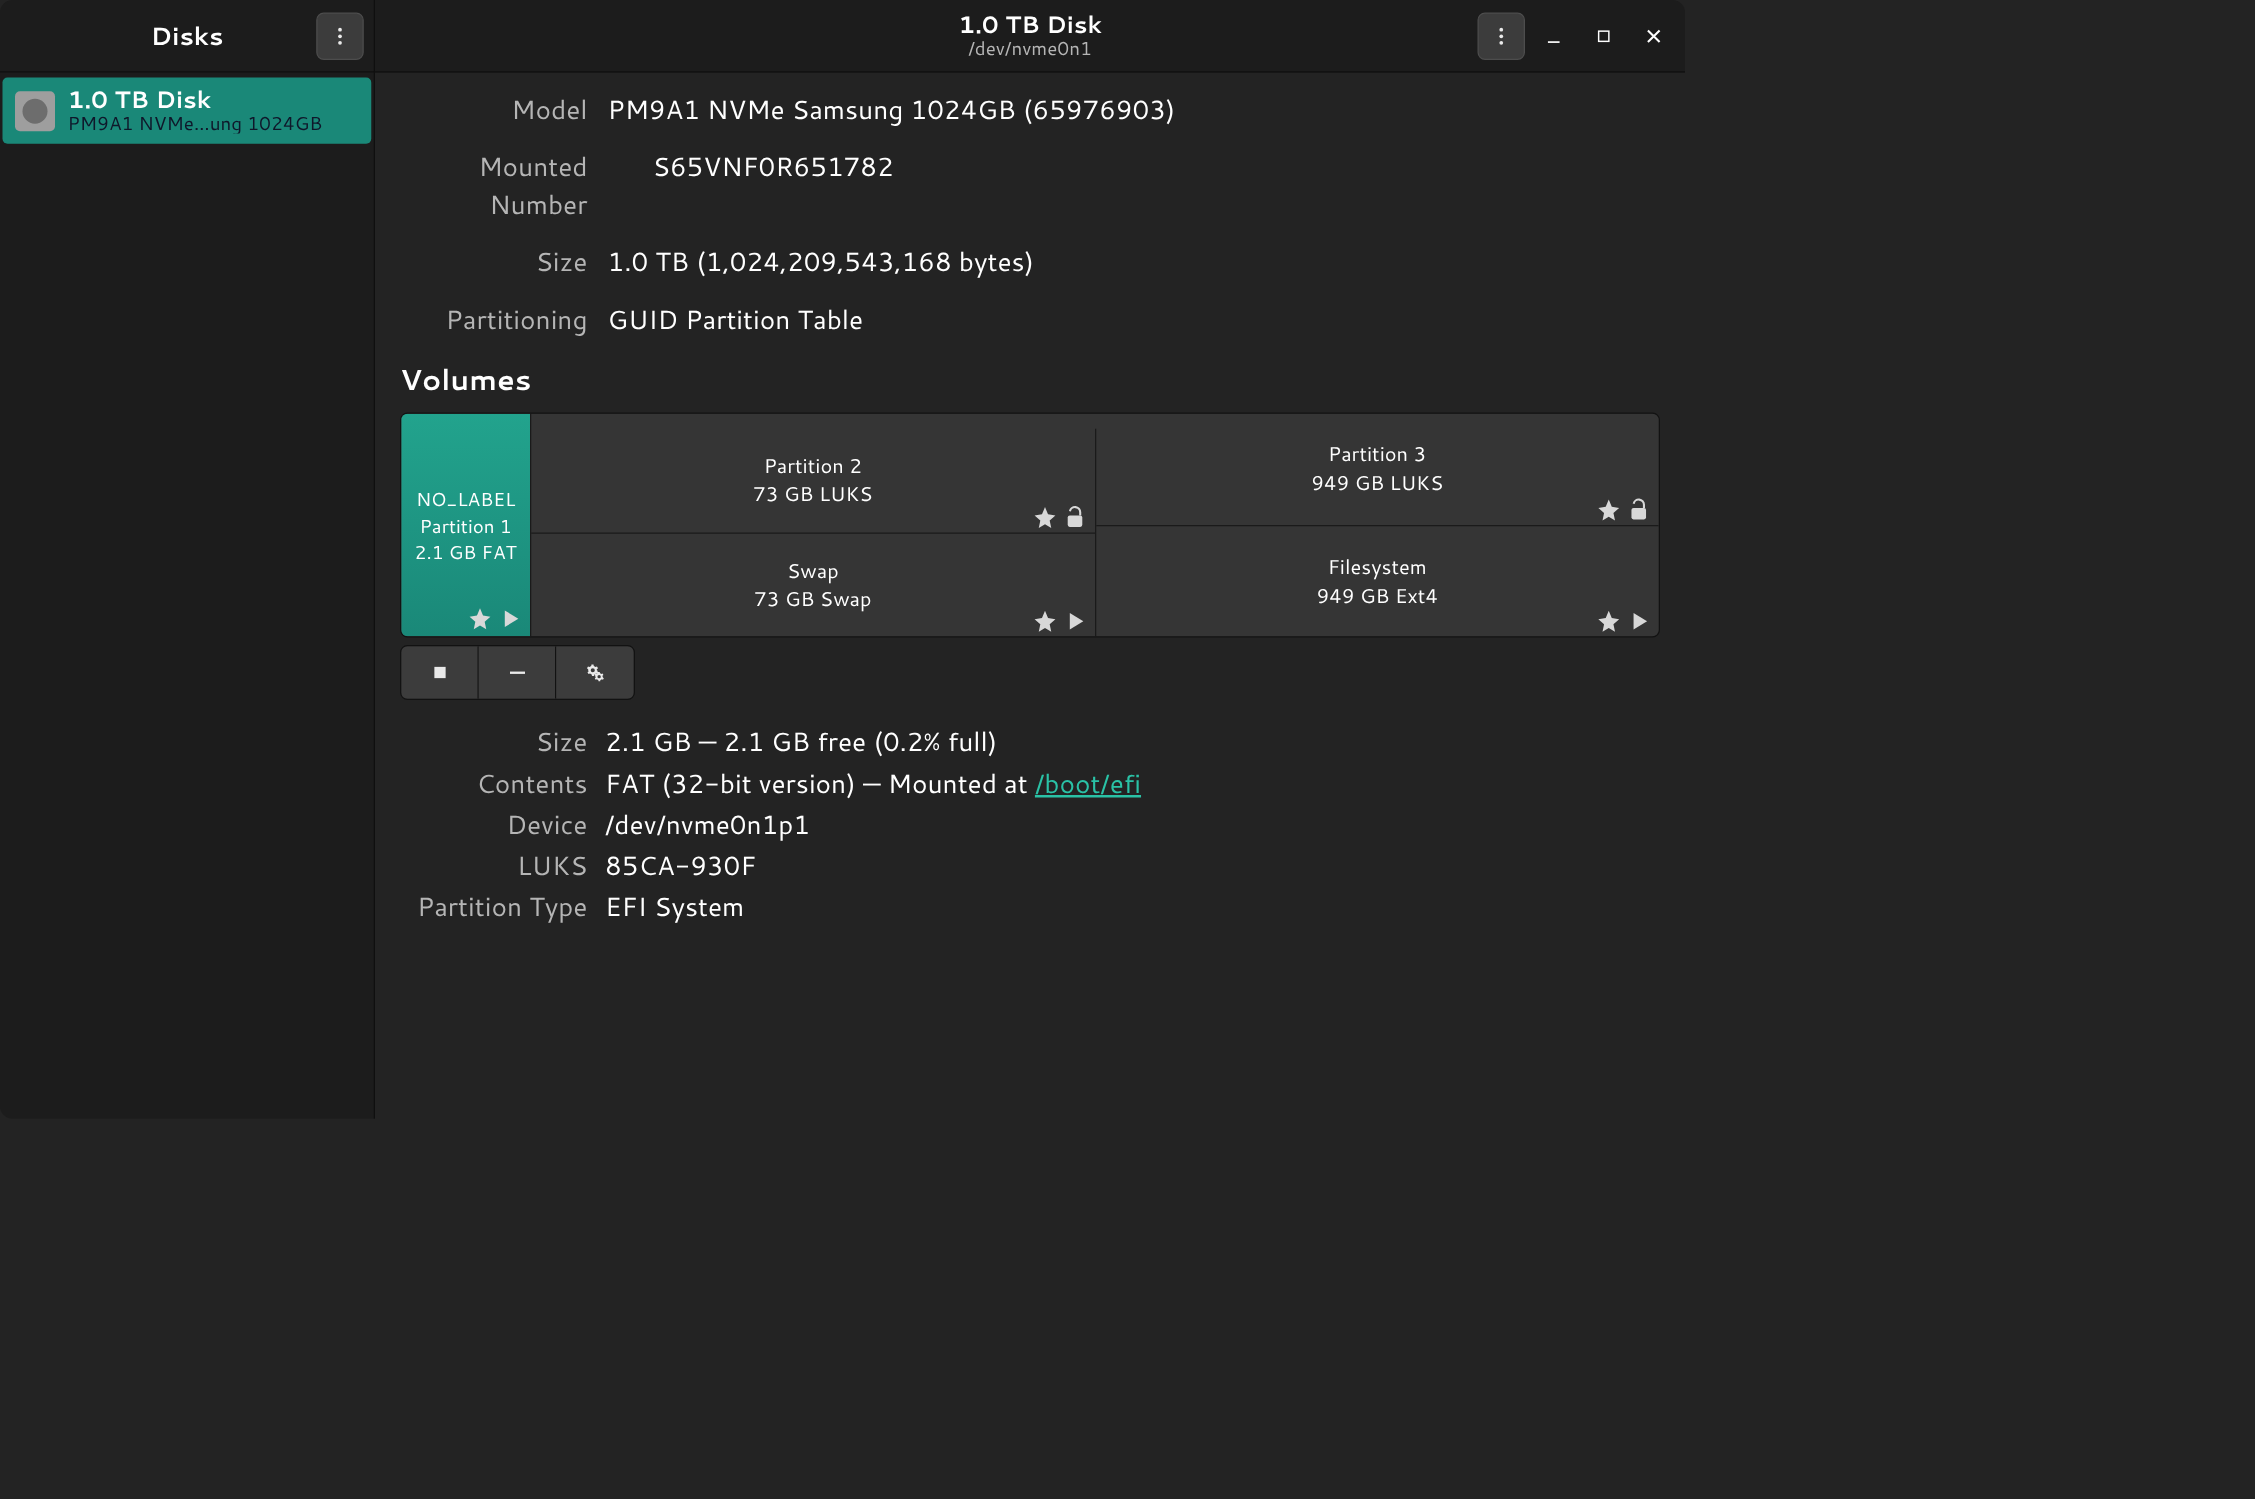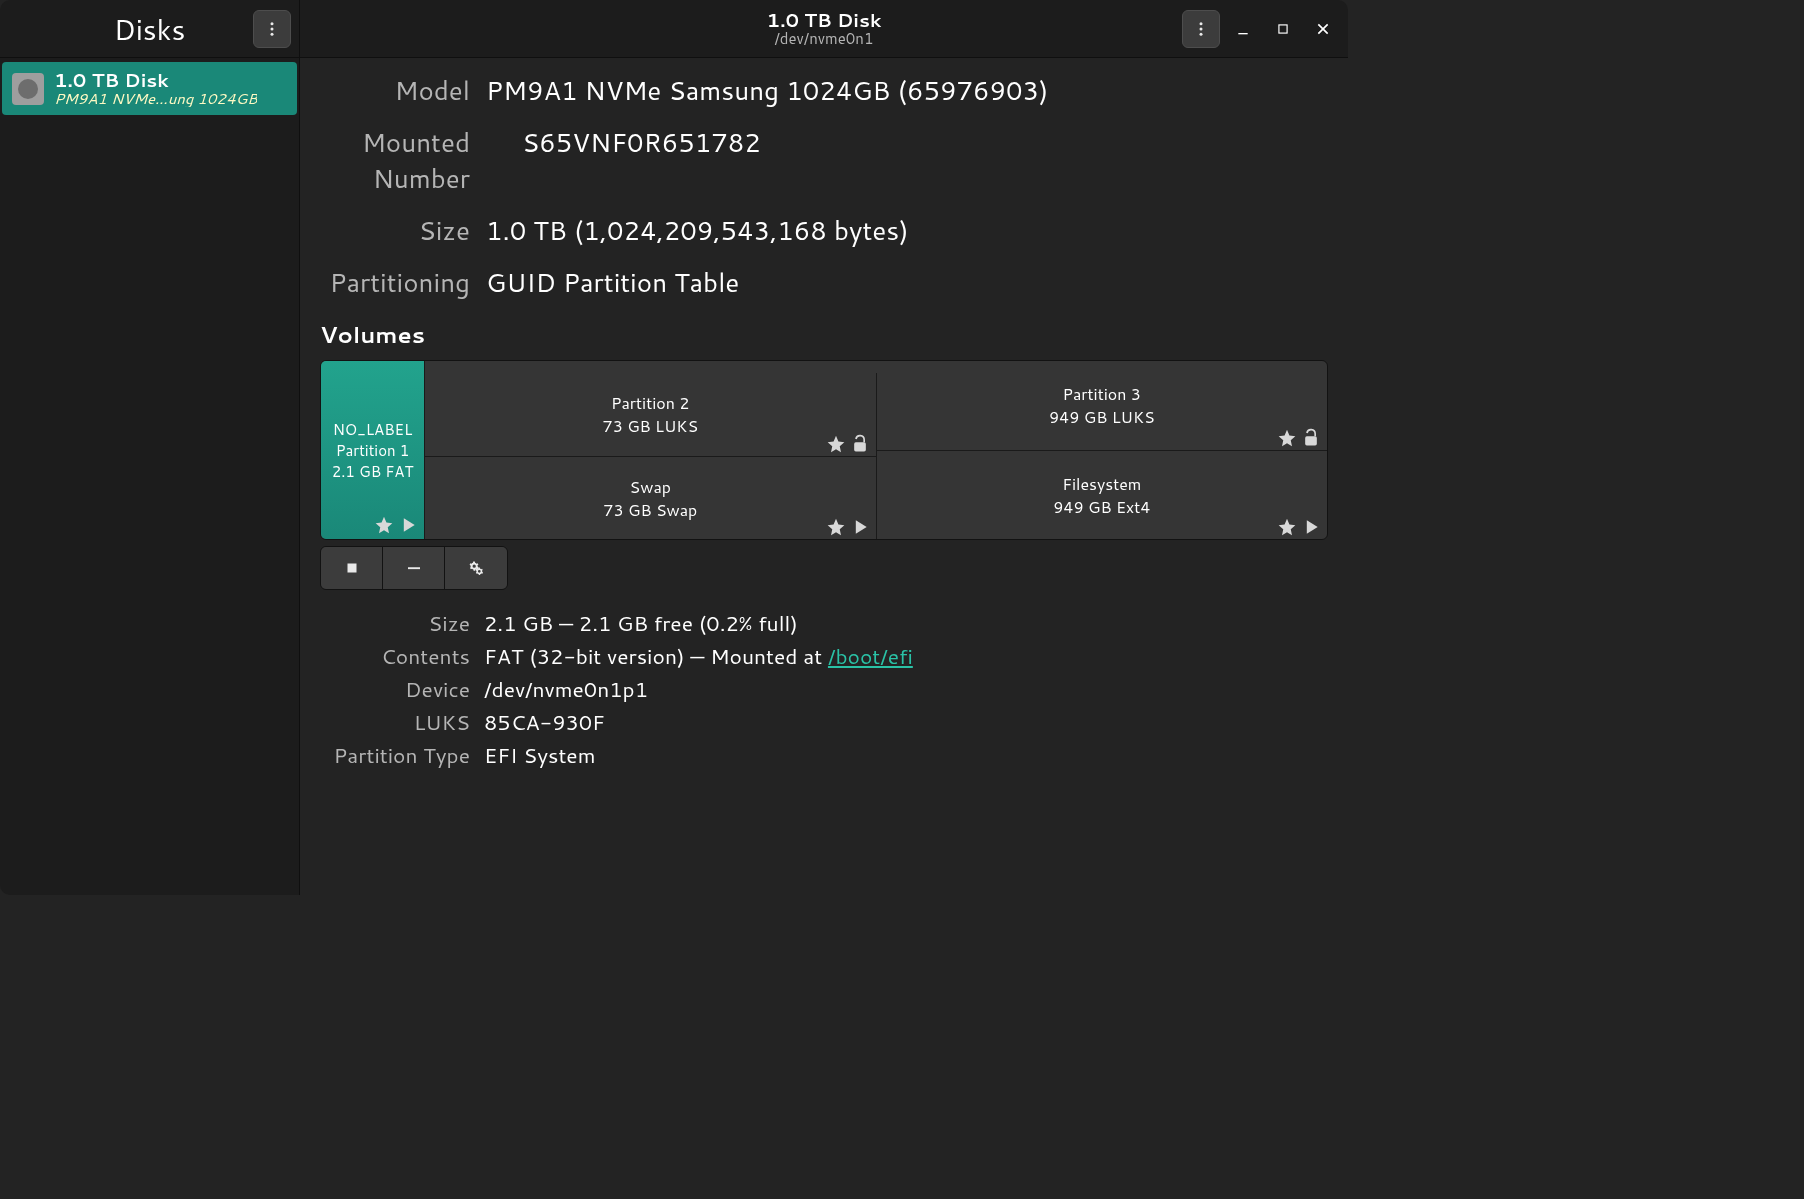--- a/index.html
+++ b/index.html
@@ -41,22 +41,22 @@
     align-items:center;
     padding:0 8px;
     border-bottom:1px solid #0f0f0f;
   }
   .headerbar.left{
     justify-content:center;
     border-right:1px solid #0f0f0f;
     position:relative;
   }
   .headerbar.left .title{
-    font-weight:400;
-    font-size:28px;
+    font-weight:700;
+    font-size:20px;
   }
   .headerbar.right{
     justify-content:center;
     flex-direction:column;
     position:relative;
   }
   .headerbar.right .title{font-weight:700;font-size:19px;line-height:1.1;}
   .headerbar.right .subtitle{font-size:15px;color:var(--muted);line-height:1.1;}
   .header-actions{position:absolute;right:8px;top:50%;transform:translateY(-50%);display:flex;gap:6px;align-items:center;}
   .header-actions-left{position:absolute;right:8px;top:50%;transform:translateY(-50%);}
@@ -83,34 +83,34 @@
   }
   .disk-item.selected{background:var(--teal);}
   .disk-item .disk-glyph{
     width:32px;height:32px;border-radius:4px;background:#9e9e9e;position:relative;flex:none;
   }
   .disk-item .disk-glyph:before{
     content:"";position:absolute;inset:6px;border-radius:50%;background:#6d6d6d;
   }
   .disk-item .text{line-height:1.1;overflow:hidden;}
   .disk-item .line1{font-size:19px;font-weight:600;white-space:nowrap;}
-  .disk-item .line2{font-size:15px;color:#fef9c3;white-space:nowrap;text-overflow:ellipsis;overflow:hidden;font-style:italic;}
+  .disk-item .line2{font-size:15px;color:#0f172a;white-space:nowrap;text-overflow:ellipsis;overflow:hidden;}
 
   
   .main{
     overflow:auto;
     padding:6px 0 20px 0;
   }
   .info-grid{
     display:grid;
     grid-template-columns:160px 1fr;
     column-gap:14px;
     row-gap:3px;
     padding:8px 20px 4px 10px;
-    font-size:26px;
+    font-size:21px;
     gap:16px;
   }
   .info-grid .label{color:var(--muted);text-align:right;}
   .info-grid .value{color:var(--text);}
   .section-heading{
     font-weight:700;font-size:23px;padding:14px 20px 10px 20px;
   }
 
   
   .volumes-wrap{padding:0 20px;}

